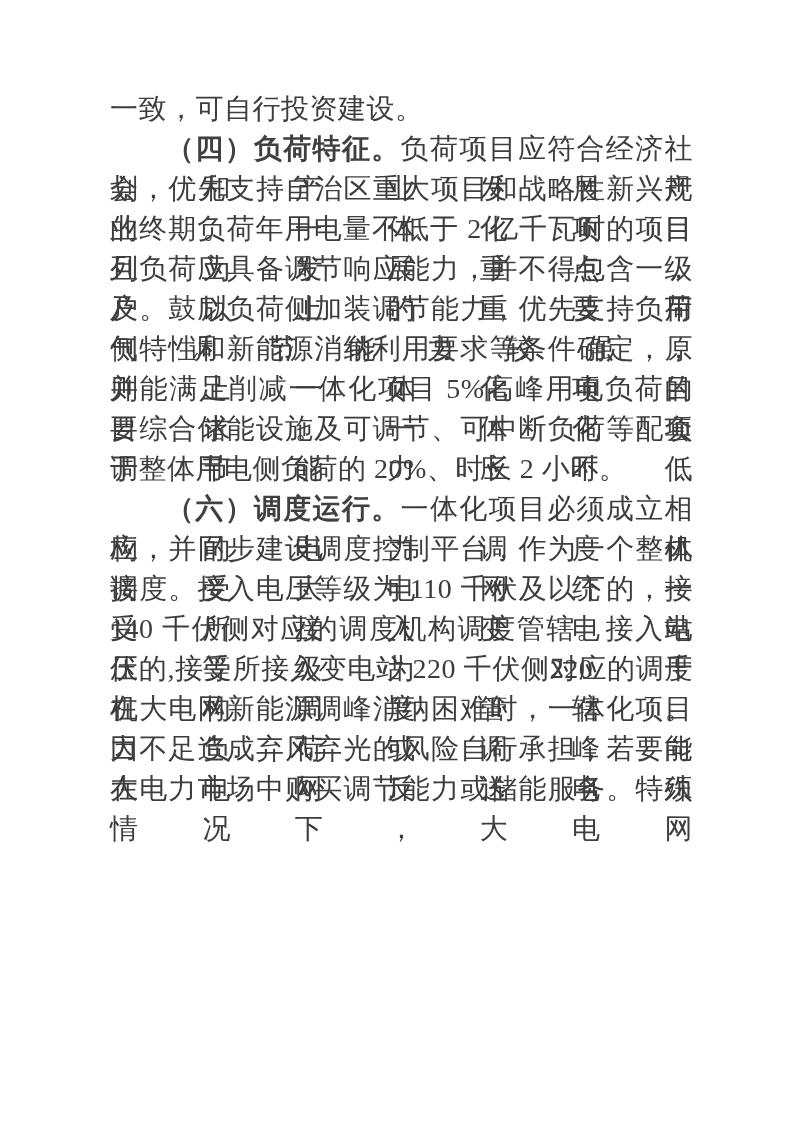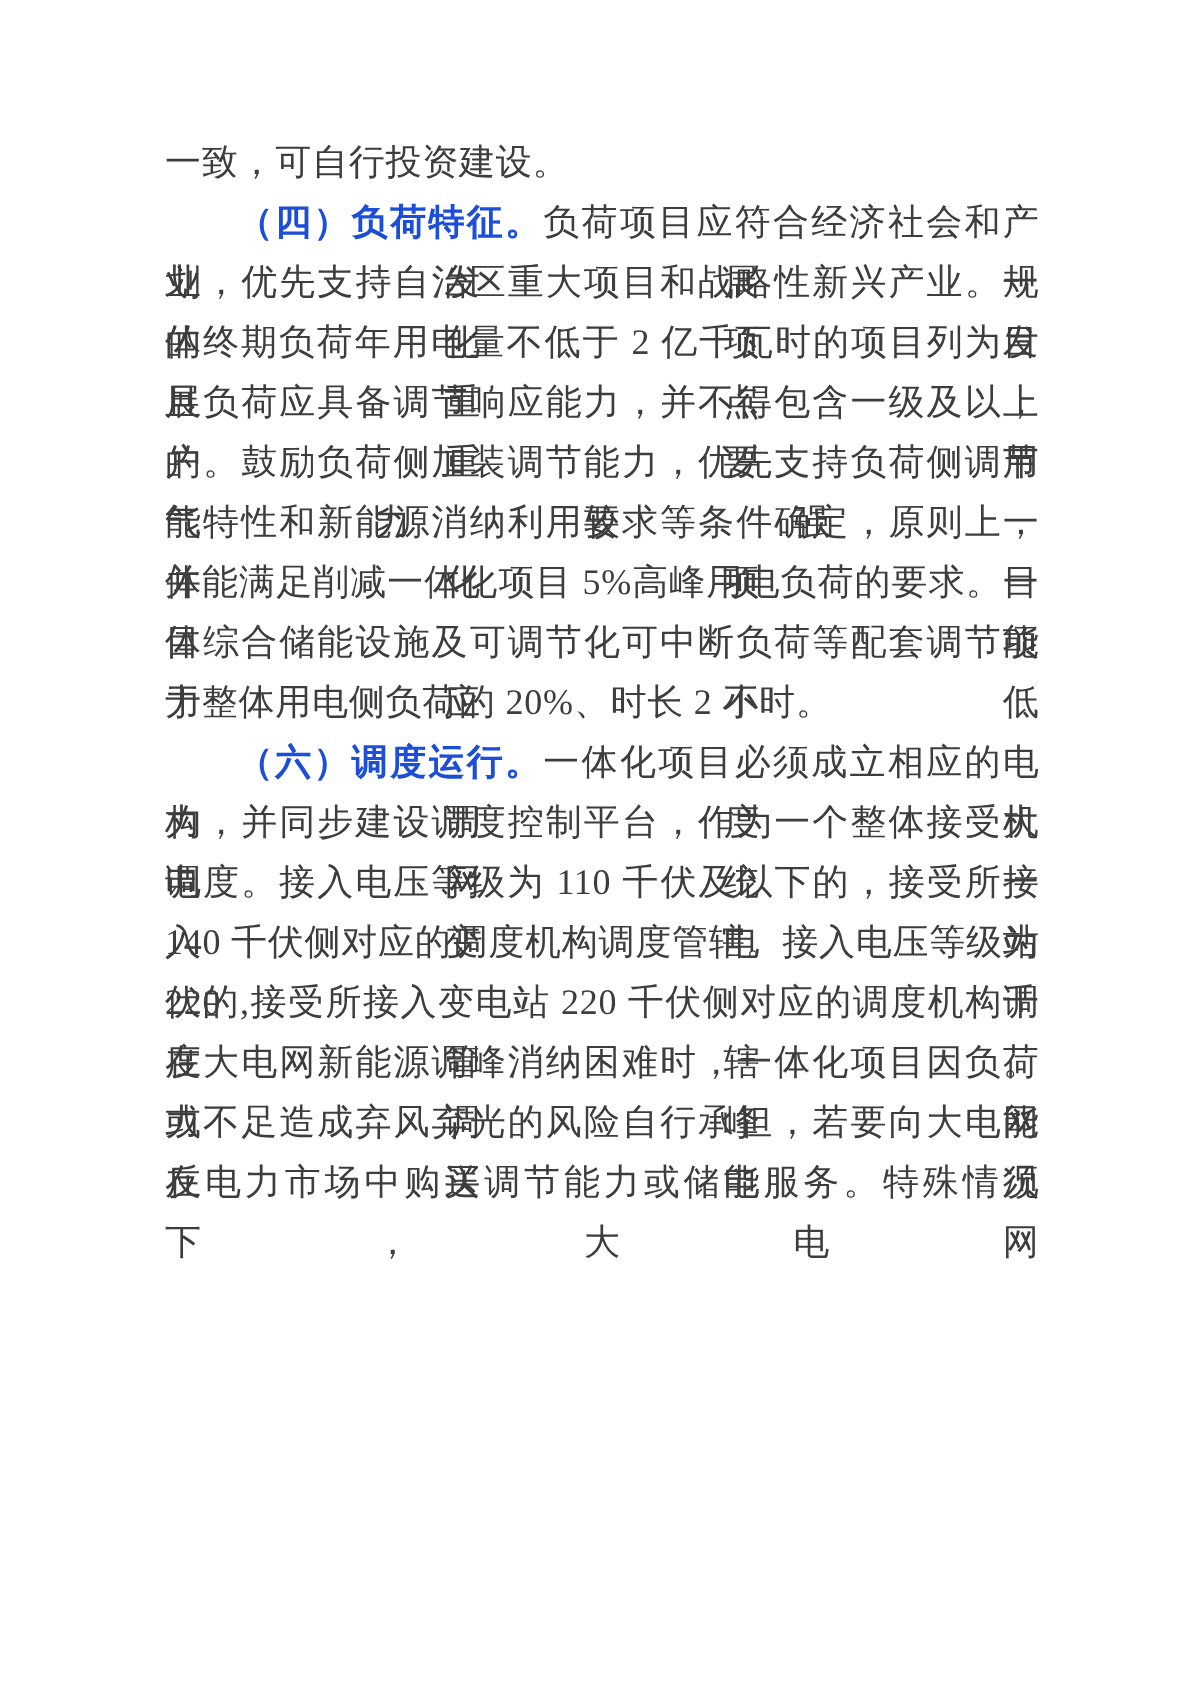--- a/index.html
+++ b/index.html
@@ -21,36 +21,36 @@
     left: 110px;
     top: 89px;
     width: 583px;
     color: #3d3d3d;
   }
   .para {
     margin: 0;
     padding: 0;
   }
   .line {
-    font-size: 24px;
+    font-size: 28px;
     line-height: 40px;
     height: 40px;
     letter-spacing: 0.5px;
     text-align: left;
   }
   .line.justify {
     text-align: justify;
     text-align-last: justify;
   }
   .line.indent {
     text-indent: 2em;
   }
   .seg.bold {
     font-weight: bold;
-    color: #1d4ed8;
+    color: #404040;
   }
 </style>
 </head>
 <body>
 
 <div class="page">
   <div class="doc-body" id="doc-body" style="color: rgb(61, 61, 61);">
       <div class="para">
         <div class="line"><span class="seg">一致，可自行投资建设。</span></div>
       </div>

